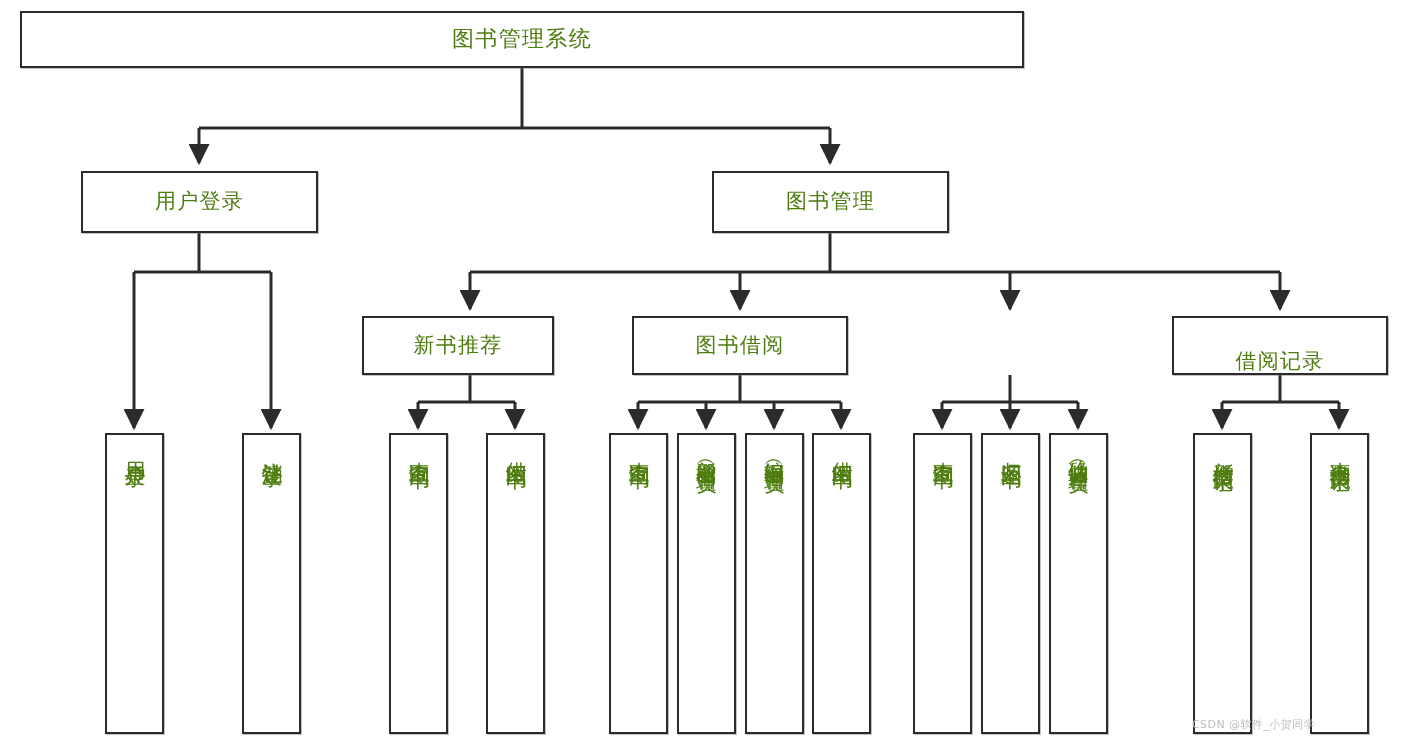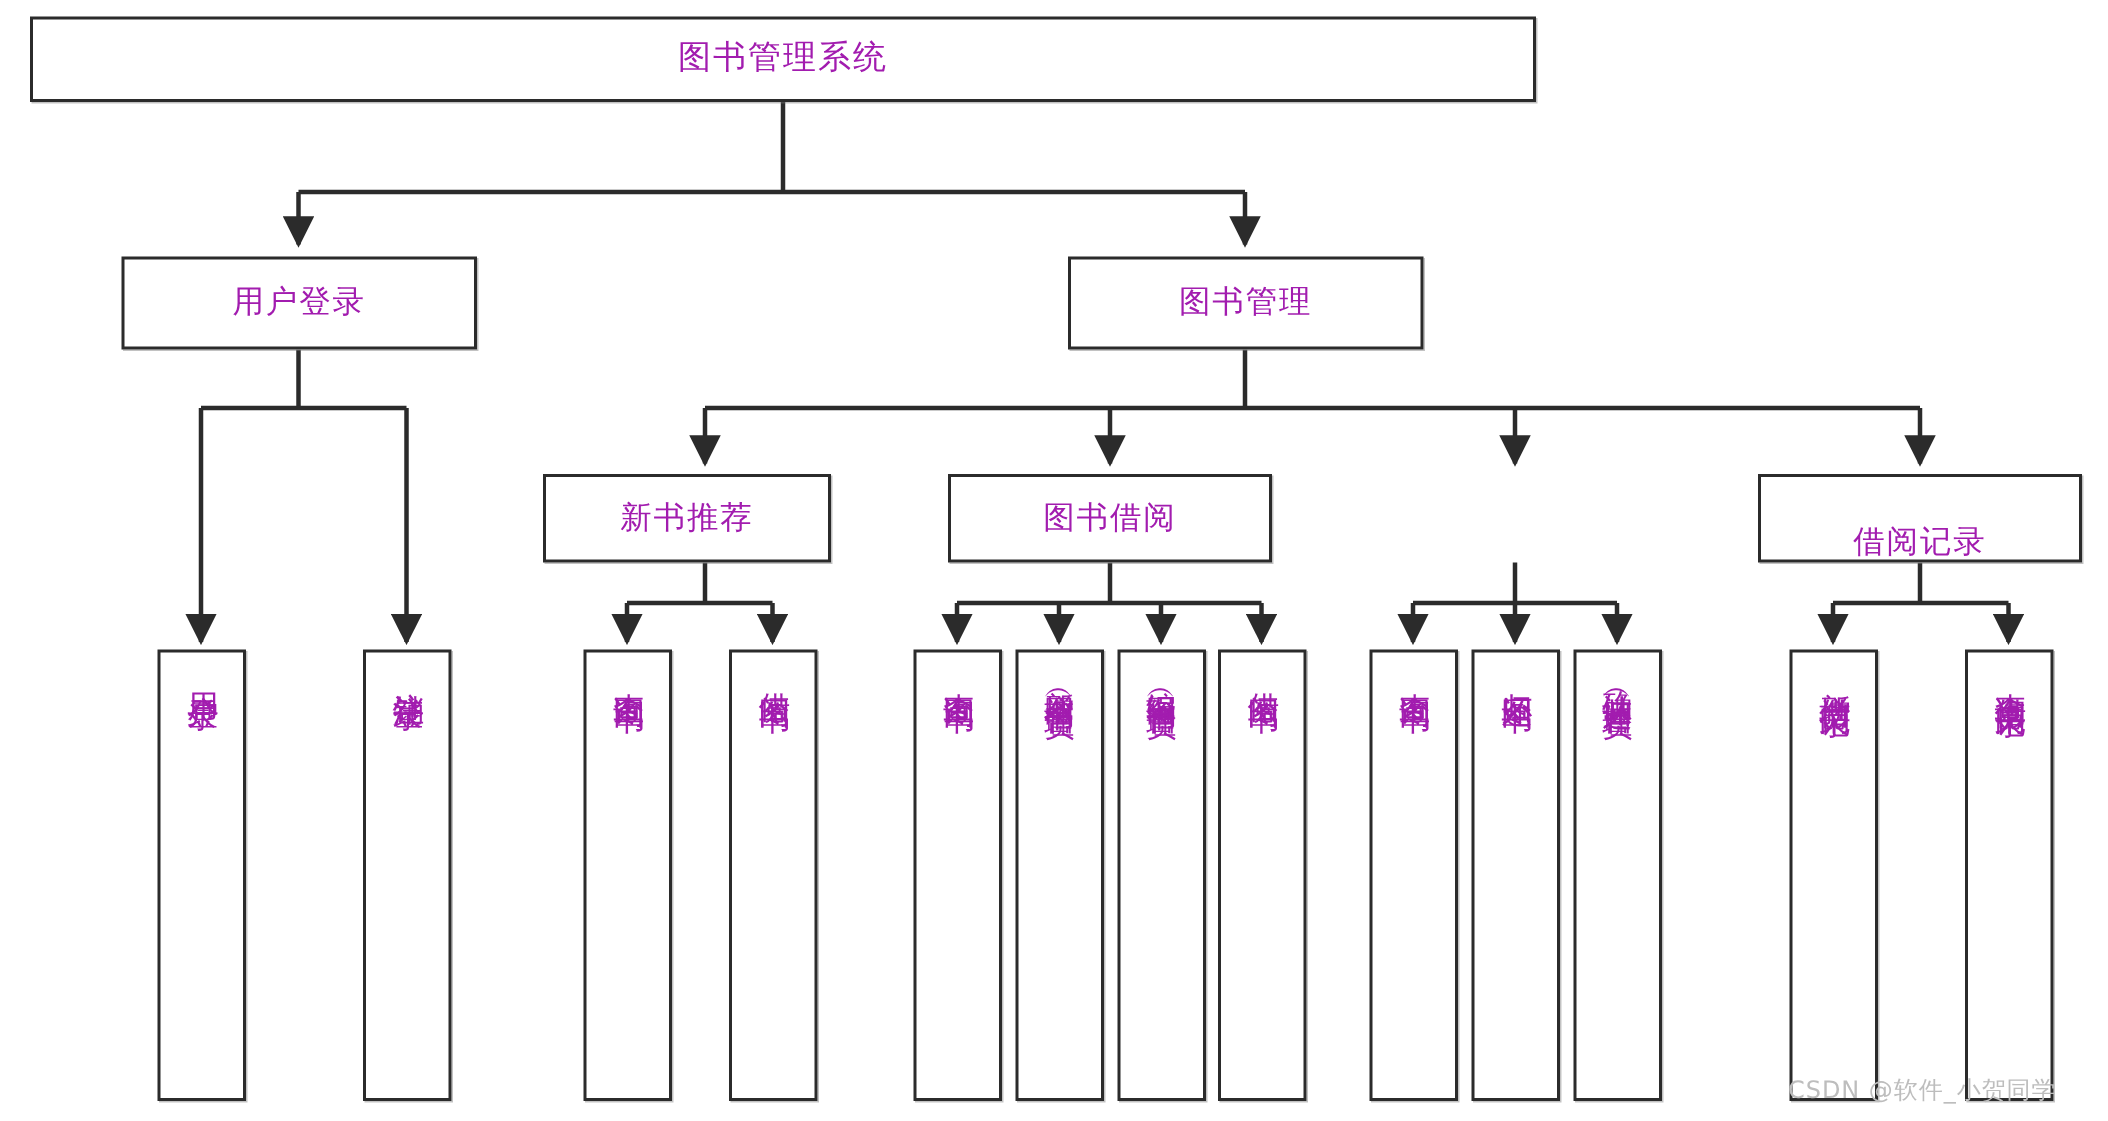--- a/index.html
+++ b/index.html
@@ -25,21 +25,21 @@
     pointer-events: none;
   }
   .node {
     position: absolute;
     box-sizing: border-box;
     background: #ffffff;
     border: 2.5px solid #2b2b2b;
     display: flex;
     align-items: center;
     justify-content: center;
-    color: #a21caf;
+    color: #4d7c0f;
     box-shadow: 1px 1px 0 rgba(120,120,120,0.45);
   }
   .node .label {
     display: block;
     text-align: center;
     letter-spacing: 0.06em;
   }
   .node.horiz .label {
     font-size: 21px;
     line-height: 1.1;
@@ -59,21 +59,21 @@
     font-size: 21px;
     line-height: 1.22;
     letter-spacing: 0.10em;
     white-space: normal;
   }
   .node.vert.tall .label {
     font-size: 20px;
   }
   .watermark {
     position: absolute;
-    font-size: 16px;
+    font-size: 11px;
     color: #bdbdbd;
     letter-spacing: 0.04em;
     white-space: nowrap;
     font-family: "DejaVu Sans", "Liberation Sans", sans-serif;
   }
 </style>
 </head>
 <body>
 
 <div id="canvas">

